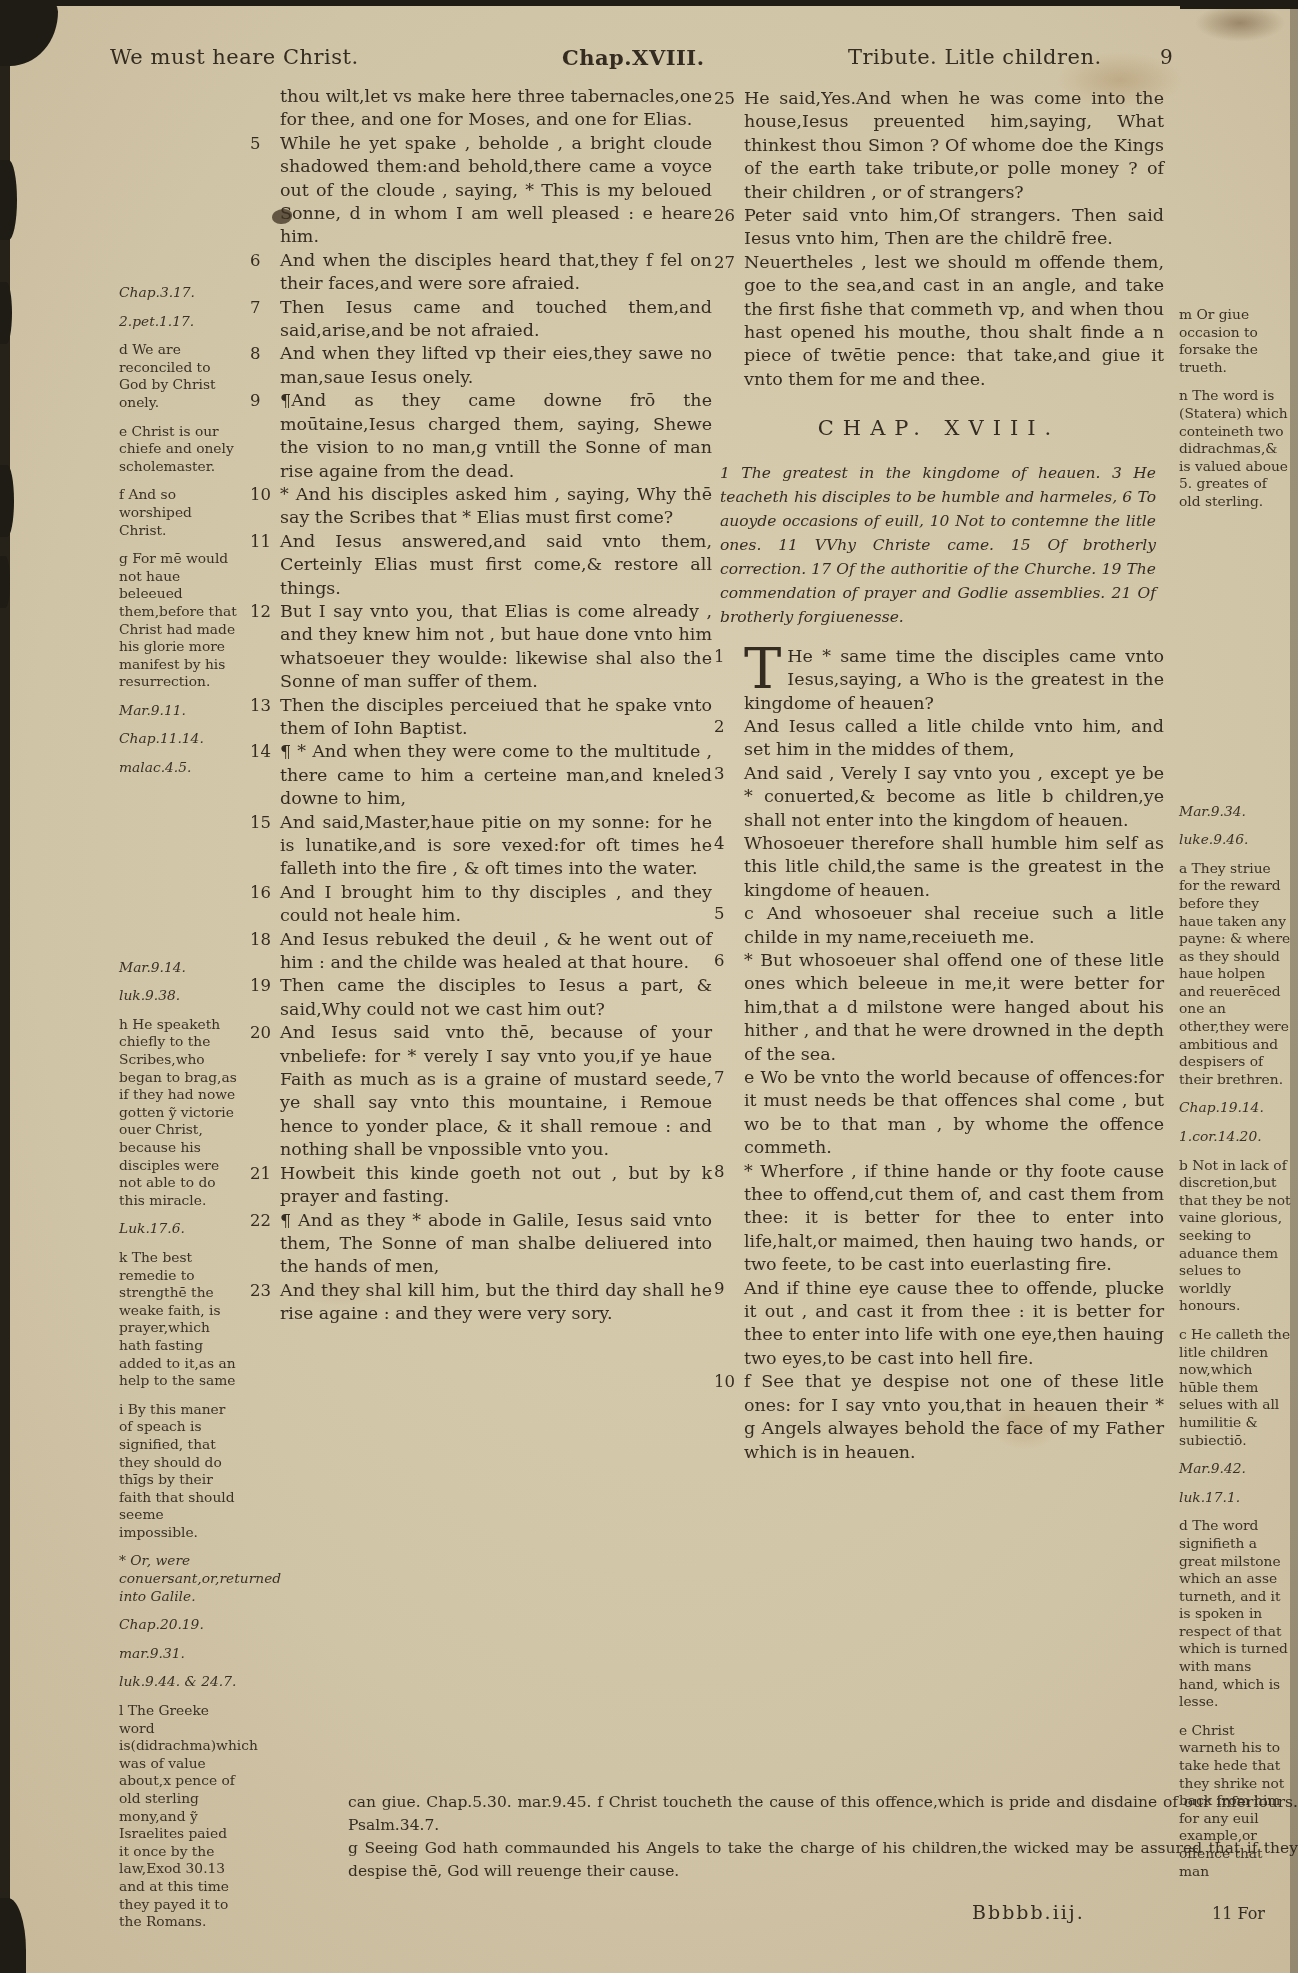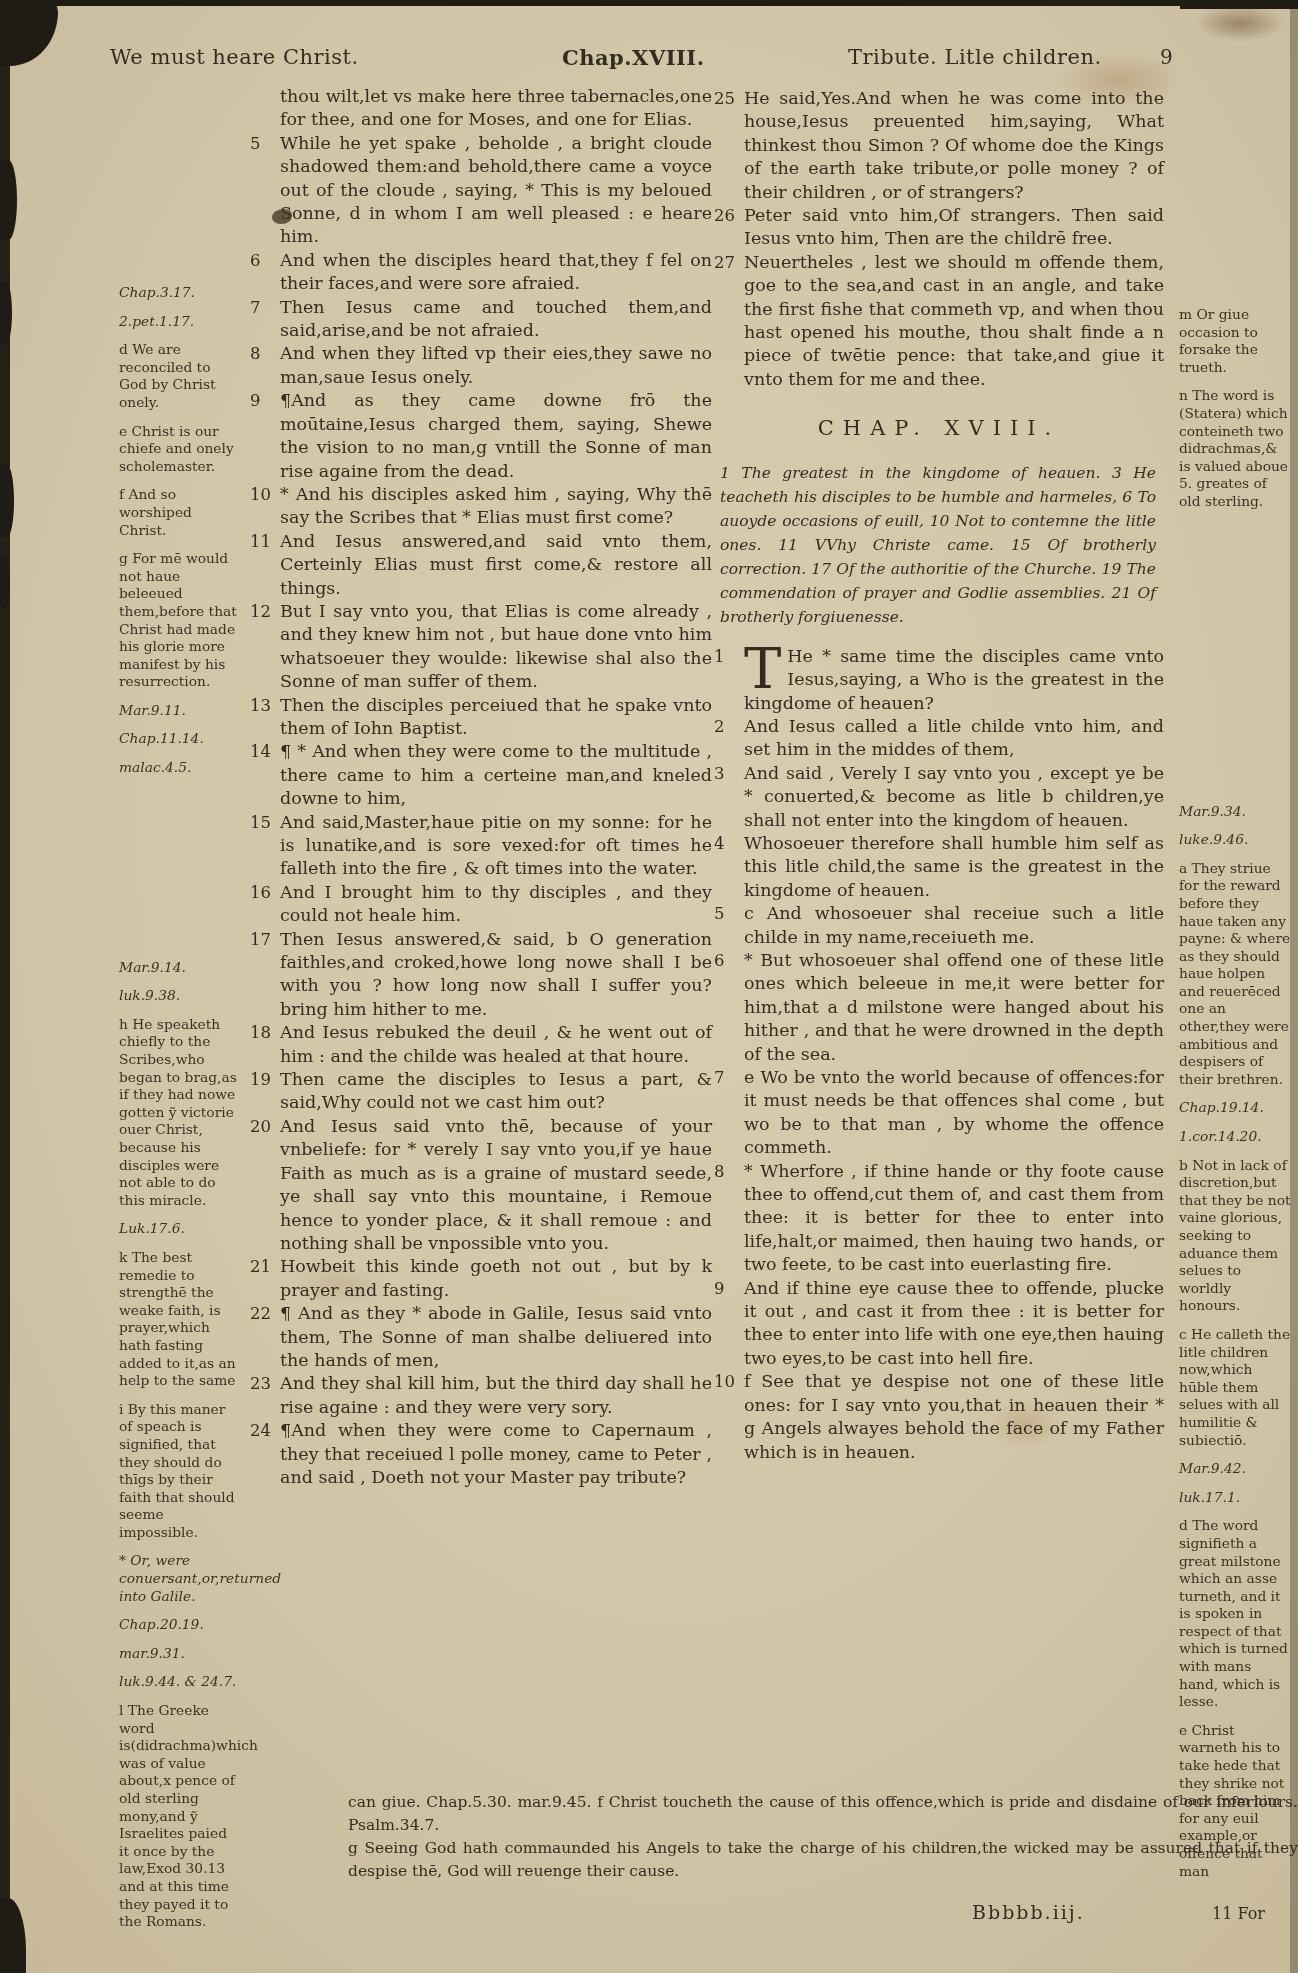--- a/index.html
+++ b/index.html
@@ -140,24 +140,20 @@
       </div>
       <div class="verse">
         <span class="vnum">15</span>
         <div class="vtext">And said,Master,haue pitie on my sonne: for he is lunatike,and is sore vexed:for oft times he falleth into the fire , &amp; oft times into the water.</div>
       </div>
       <div class="verse">
         <span class="vnum">16</span>
         <div class="vtext">And I brought him to thy disciples , and they could not heale him.</div>
       </div>
       <div class="verse">
-        <span class="vnum">17</span>
-        <div class="vtext">Then Iesus answered,&amp; said, b O generation faithles,and croked,howe long nowe shall I be with you ? how long now shall I suffer you? bring him hither to me.</div>
-      </div>
-      <div class="verse">
         <span class="vnum">18</span>
         <div class="vtext">And Iesus rebuked the deuil , &amp; he went out of him : and the childe was healed at that houre.</div>
       </div>
       <div class="verse">
         <span class="vnum">19</span>
         <div class="vtext">Then came the disciples to Iesus a part, &amp; said,Why could not we cast him out?</div>
       </div>
       <div class="verse">
         <span class="vnum">20</span>
         <div class="vtext">And Iesus said vnto thē, because of your vnbeliefe: for * verely I say vnto you,if ye haue Faith as much as is a graine of mustard seede, ye shall say vnto this mountaine, i Remoue hence to yonder place, &amp; it shall remoue : and nothing shall be vnpossible vnto you.</div>
@@ -166,24 +162,20 @@
         <span class="vnum">21</span>
         <div class="vtext">Howbeit this kinde goeth not out , but by k prayer and fasting.</div>
       </div>
       <div class="verse">
         <span class="vnum">22</span>
         <div class="vtext">¶ And as they * abode in Galile, Iesus said vnto them, The Sonne of man shalbe deliuered into the hands of men,</div>
       </div>
       <div class="verse">
         <span class="vnum">23</span>
         <div class="vtext">And they shal kill him, but the third day shall he rise againe : and they were very sory.</div>
-      </div>
-      <div class="verse">
-        <span class="vnum">24</span>
-        <div class="vtext">¶And when they were come to Capernaum , they that receiued l polle money, came to Peter , and said , Doeth not your Master pay tribute?</div>
       </div>
     </div>
 
   <div class="textcol rightcol">
     <div>
         <div class="verse">
           <span class="vnum">25</span>
           <div class="vtext">He said,Yes.And when he was come into the house,Iesus preuented him,saying, What thinkest thou Simon ? Of whome doe the Kings of the earth take tribute,or polle money ? of their children , or of strangers?</div>
         </div>
         <div class="verse">

